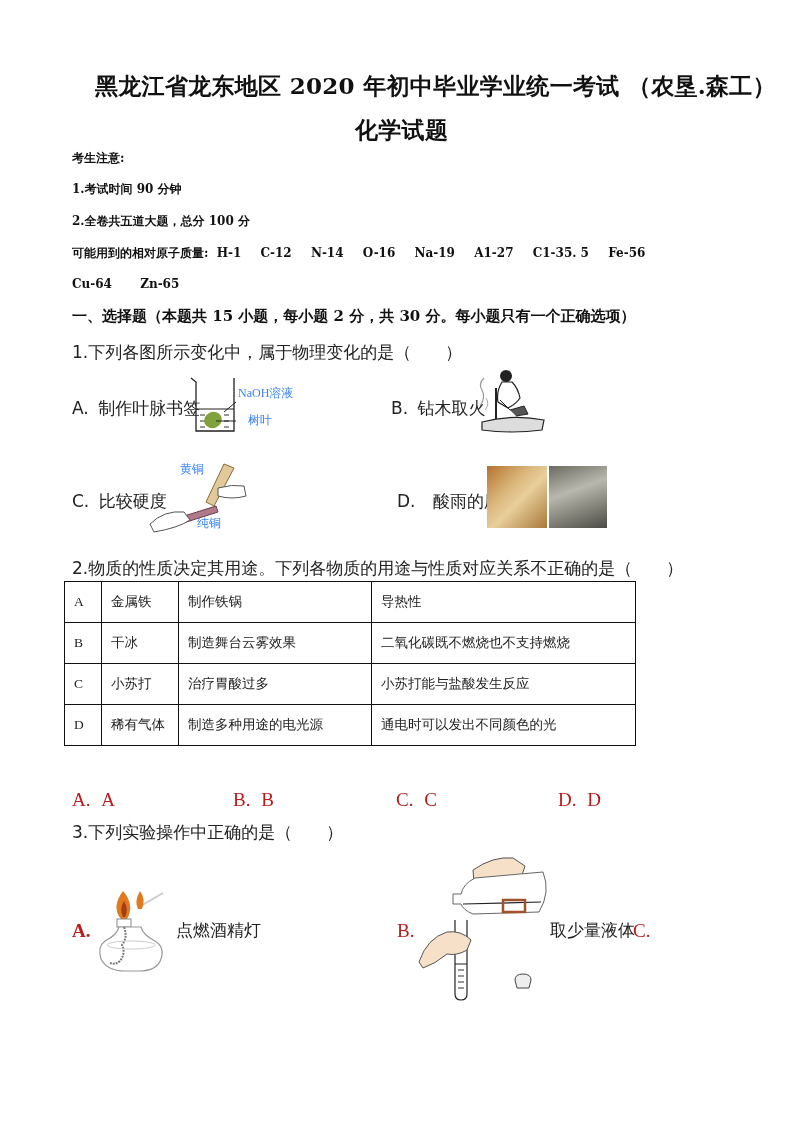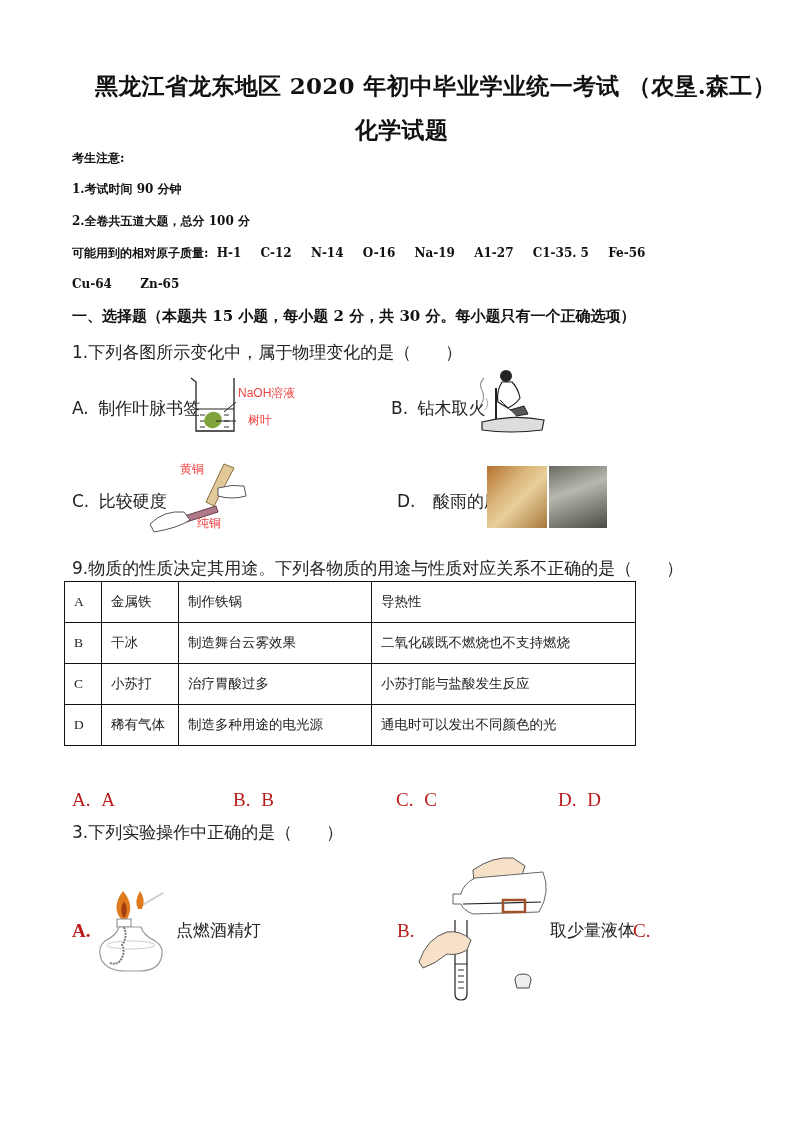--- a/index.html
+++ b/index.html
@@ -6,21 +6,21 @@
   body { width:793px; height:1122px; position:relative; overflow:hidden; color:#111; font-family:"DejaVu Serif","Liberation Serif",serif; }
   .abs { position:absolute; white-space:nowrap; }
   .title { font-family:"DejaVu Serif","Liberation Serif",serif; font-weight:bold; font-size:23px; letter-spacing:0.3px; }
   .bold { font-weight:bold; font-size:12px; font-family:"DejaVu Serif","Liberation Serif",serif; }
   .sans { font-family:"DejaVu Sans","Liberation Sans",sans-serif; font-size:17px; color:#222; }
   .serif13 { font-family:"Liberation Serif","DejaVu Serif",serif; font-size:19px; color:#b91c1c; }
   .masses span { display:inline-block; margin-right:15px; }
   table.q2 { position:absolute; left:64px; top:581px; border-collapse:collapse; font-family:"Liberation Serif","DejaVu Serif",serif; font-size:13.5px; color:#222; }
   table.q2 td { border:1.3px solid #111; height:40px; padding:0 0 0 9px; vertical-align:middle; }
   .c1 { width:27px; } .c2 { width:67px; } .c3 { width:183px; } .c4 { width:254px; }
-  .lbl-small { font-family:Liberation Sans, sans-serif; font-size:12px; color:#ef4444; }
+  .lbl-small { font-family:Liberation Serif, serif; font-size:12px; color:#3b82f6; }
   svg { position:absolute; }
 </style>
 </head>
 <body>
 
 <div class="abs title" style="left:95px; top:71px;">黑龙江省龙东地区 2020 年初中毕业学业统一考试 （农垦.森工）</div>
 <div class="abs title" style="left:355px; top:115px;">化学试题</div>
 
 <div class="abs bold" style="left:72px; top:150px;">考生注意:</div>
 <div class="abs bold" style="left:72px; top:181px;">1.考试时间 90 分钟</div>
@@ -96,21 +96,21 @@
 <div class="abs lbl-small" style="left:180px; top:461px;">黄铜</div>
 <div class="abs lbl-small" style="left:197px; top:515px;">纯铜</div>
 
 <div class="abs sans" style="left:397px; top:490px;">
   <span>D.</span>
   <span style="margin-left:12px;">酸雨的腐蚀</span>
 </div>
 <div class="abs" style="left:487px; top:466px; width:60px; height:62px; background:linear-gradient(135deg,#b5712e 0%,#d9b57a 35%,#e8cf9a 55%,#a8783c 100%);"></div>
 <div class="abs" style="left:549px; top:466px; width:58px; height:62px; background:linear-gradient(160deg,#6a6a62 0%,#b8b8ae 40%,#8a8a80 65%,#4c4c46 100%);"></div>
 
-<div class="abs sans" style="left:72px; top:557px;">9.物质的性质决定其用途。下列各物质的用途与性质对应关系不正确的是（　　）</div>
+<div class="abs sans" style="left:72px; top:557px;">2.物质的性质决定其用途。下列各物质的用途与性质对应关系不正确的是（　　）</div>
 <table class="q2">
   <tbody>
       <tr>
     <td class="c1">A</td>
     <td class="c2">金属铁</td>
     <td class="c3">制作铁锅</td>
     <td class="c4">导热性</td>
   </tr>
   <tr>
     <td class="c1">B</td>

